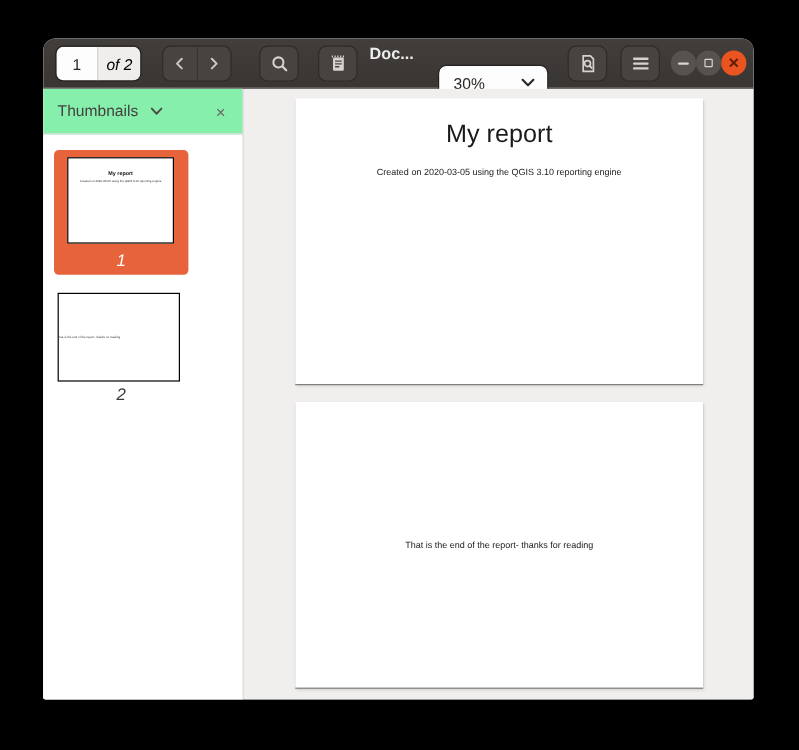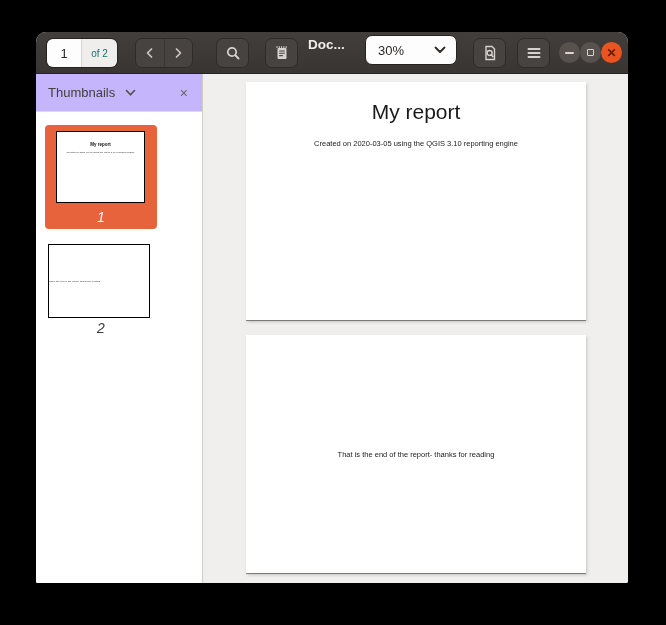--- a/index.html
+++ b/index.html
@@ -17,47 +17,47 @@
                background:linear-gradient(#423e3b,#393533);
                border-bottom:1px solid #262321; }
   .hb-btn { position:absolute; top:6px; height:30px; background:#474340;
             border:1px solid #2e2b29; border-radius:7px; display:flex;
             align-items:center; justify-content:center; color:#d6d2ce; cursor:pointer; }
   .page-entry-group { position:absolute; left:10px; top:6px; width:72px; height:30px;
             border-radius:7px; overflow:hidden; display:flex; border:1px solid #262220; }
   .page-entry-group input { width:34px; height:100%; border:none; outline:none;
             background:#fdfdfd; text-align:center; font-size:13px; color:#2c2a28;
             font-family:"Liberation Sans", sans-serif; }
-  .page-of { width:38px; height:100%; background:#efeeec; color:#0f766e; font-size:10px;
-            display:flex; align-items:center; justify-content:center; border-left:1px solid #d8d6d3; }
+  .page-of { width:38px; height:100%; background:#efeeec; color:#000000; font-size:13px;
+            display:flex; align-items:center; justify-content:center; border-left:1px solid #d8d6d3;font-style:italic; }
   .nav-group { position:absolute; left:99px; top:6px; width:58px; height:30px;
             background:#474340; border:1px solid #2e2b29; border-radius:7px;
             display:flex; overflow:hidden; }
   .nav-half { flex:1; display:flex; align-items:center; justify-content:center; cursor:pointer; }
   .nav-half + .nav-half { border-left:1px solid #39352f; }
   .doc-title { position:absolute; left:272px; top:0; height:24px; display:flex;
             align-items:center; color:#f0eeec; font-weight:bold; font-size:13.5px; }
-  .zoom-select { position:absolute; left:329px; top:3px; width:92px; height:30px;
+  .zoom-select { position:absolute; left:329px; top:22px; width:92px; height:30px;
             background:#fdfdfd; border:1px solid #262220; border-radius:7px;
             display:flex; align-items:center; cursor:pointer; }
   .zoom-select .zval { margin-left:12px; font-size:13px; color:#2b2825; flex:1; }
   .zoom-select svg { margin-right:10px; }
   .winctl { position:absolute; top:10px; width:21px; height:21px; border-radius:50%;
             background:#57524e; display:flex; align-items:center; justify-content:center;
             cursor:pointer; }
   .winctl.close { background:#E95420; }
   .min-bar { width:9px; height:2px; background:#d9d6d2; border-radius:1px; }
   .max-sq  { width:7px; height:7px; border:1.5px solid #d9d6d2; border-radius:1px; }
   .close-x { color:#5f1c00; font-size:12px; font-weight:bold; line-height:1; }
 
   
   .sidebar { position:absolute; left:0; top:42px; width:167px; height:509px;
              background:#ffffff; border-right:1px solid #cfcdca; }
   .sidebar-header { position:absolute; left:0; top:0; width:100%; height:38px;
-             background:#c4b5fd; border-bottom:1px solid #dedcd9; display:flex;
+             background:#86efac; border-bottom:1px solid #dedcd9; display:flex;
              align-items:center; padding:0 14px 0 12px; }
   .sb-title-btn { display:flex; align-items:center; gap:10px; cursor:pointer; }
   .sb-title { font-size:13px; color:#45413e; }
   .sb-close { margin-left:auto; color:#6b6762; font-size:14px; cursor:pointer; line-height:1; }
   .thumb-list { position:absolute; left:0; top:39px; width:100%; bottom:0; background:#fff; }
 
   .thumb1 { position:absolute; left:9px; top:12px; width:112px; height:104px;
             background:#E7633C; border-radius:4px; cursor:pointer; }
   .thumb1 .tpage { position:absolute; left:11px; top:6px; width:89px; height:72px;
             background:#fff; border:1px solid #000; overflow:hidden; }

